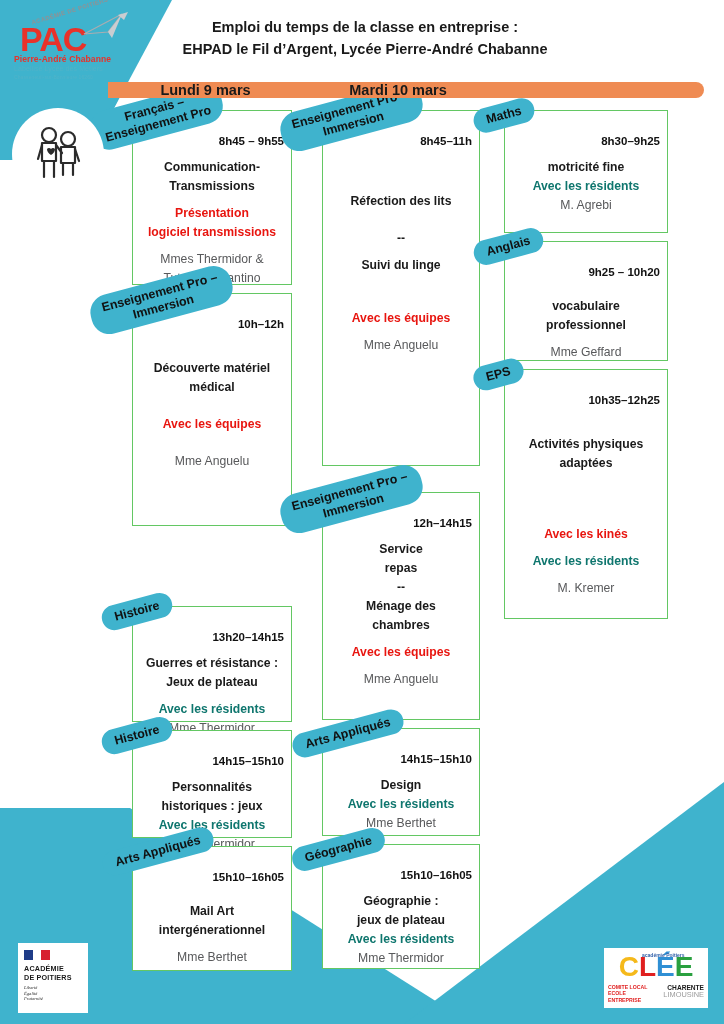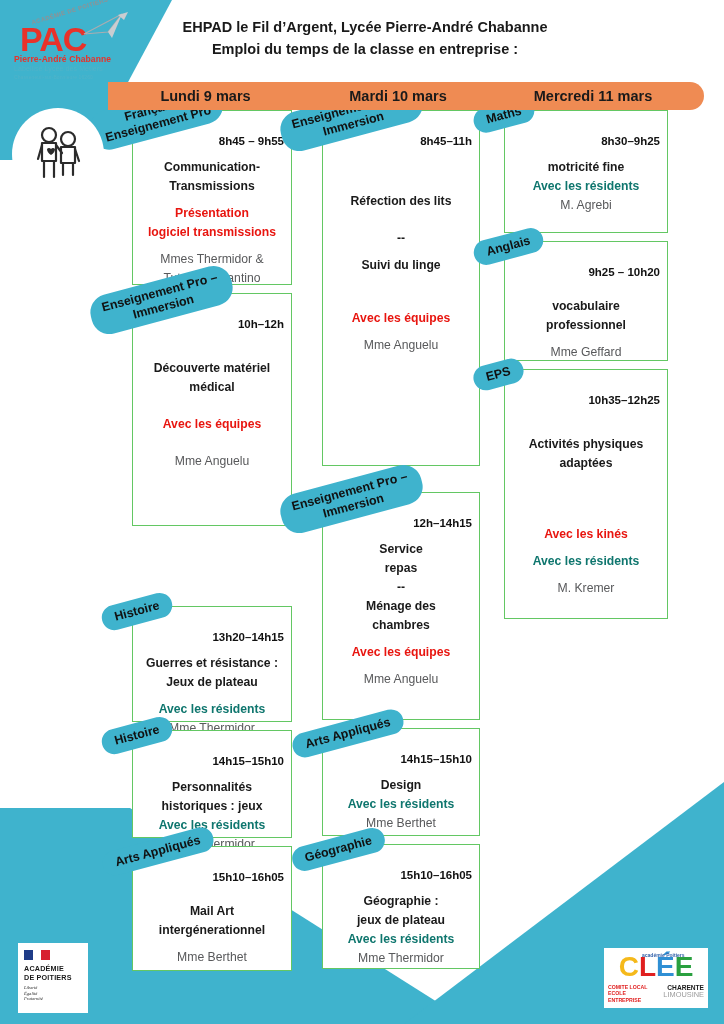--- a/index.html
+++ b/index.html
@@ -98,21 +98,21 @@
     font-size: 13px; font-weight: bold; color: #1f7a5e; letter-spacing: 0.4px;
   }
   .chass-sub {
     font-size: 10px; color: #e07b3c; font-style: italic; font-family: "Liberation Serif", serif;
   }
 
   
   .daybar {
     position: absolute;
     left: 108px; top: 82px;
-    width: 596px; height: 28px;
+    width: 596px; height: 16px;
     background: #ef8b53;
     border-radius: 0 14px 14px 0;
     z-index: 3;
     display: flex;
     align-items: center;
   }
   .daybar .day {
     font-size: 14.5px;
     font-weight: bold;
     color: #1a1a1a;
@@ -276,30 +276,29 @@
       <polygon points="40,3 50,0 46,8" fill="#c9cdd1"></polygon>
     </svg>
     <div style="position:absolute; left:2px; top:48px;">
       <div class="pac-sub1">Pierre-André Chabanne</div>
       <div class="pac-sub2">Labellisé Lycée des Métiers</div>
       <div class="pac-sub3">Chasseneuil-sur-Bonnieure 16260</div>
     </div>
   </div>
 
   <div class="header-title">
+    <div>Emploi du temps de la classe en entreprise :</div>
     <div>EHPAD le Fil d’Argent, Lycée Pierre-André Chabanne</div>
-    <div>Emploi du temps de la classe en entreprise :</div>
   </div>
 
 </div>
 
 <div class="daybar">
   <div class="day day-0">Lundi 9 mars</div>
   <div class="day day-1">Mardi 10 mars</div>
-  <div class="day day-2">Mercredi 11 mars</div>
 </div>
 
 <div class="avatar-circle">
   <svg width="62" height="62" viewBox="0 0 62 62">
     <g fill="none" stroke="#2b2b2b" stroke-width="2.2" stroke-linecap="round" stroke-linejoin="round">
       <circle cx="22" cy="12" r="7"></circle>
       <path d="M15,20 h14 v18 h-14 z"></path>
       <path d="M17,38 v16 M27,38 v16"></path>
       <path d="M15,22 l-4,14 M29,22 l6,8"></path>
       <circle cx="41" cy="16" r="7"></circle>

